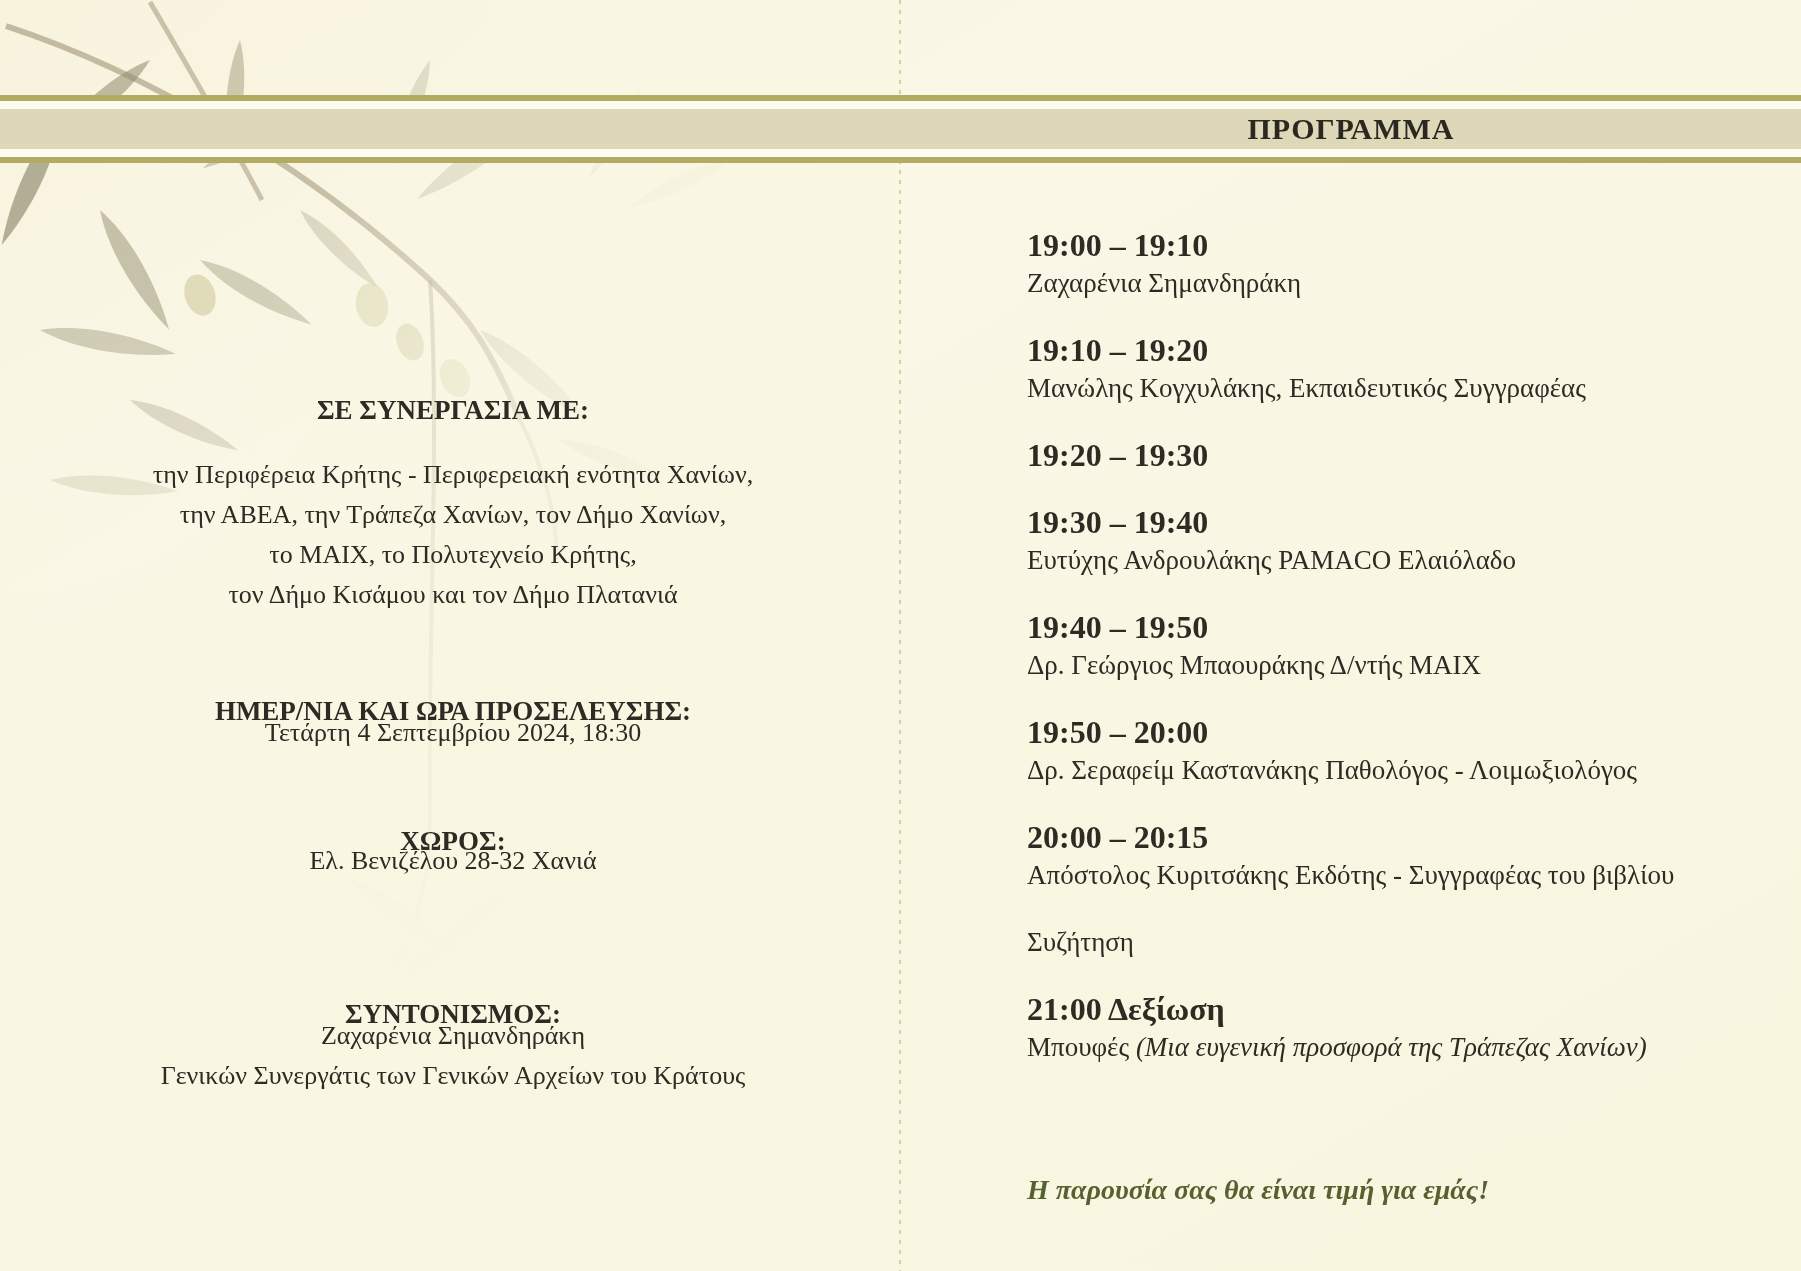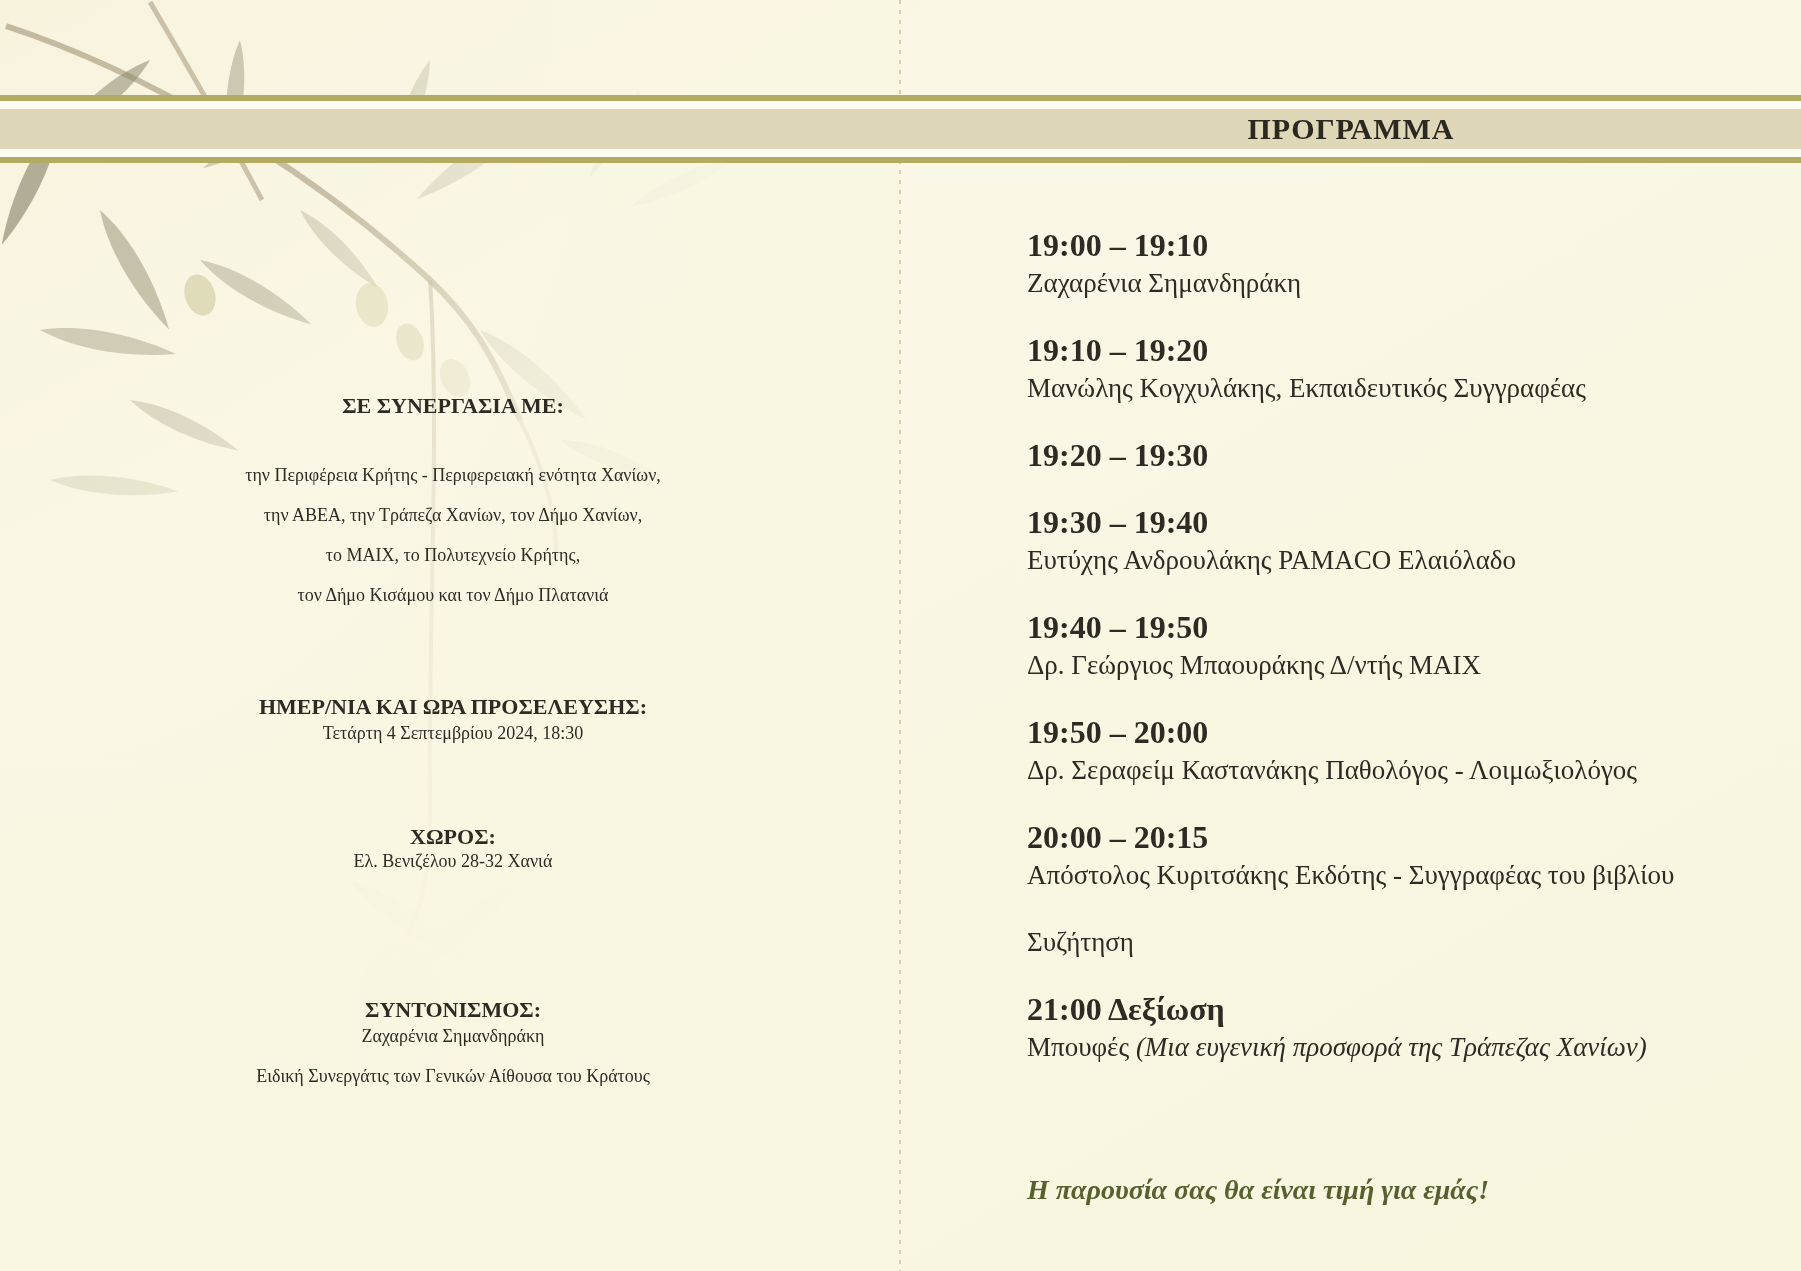--- a/index.html
+++ b/index.html
@@ -29,22 +29,22 @@
   .band .strip{position:absolute;left:0;top:14px;width:100%;height:40px;background:#ded8b8;}
   .band .gap-bottom{position:absolute;left:0;top:54px;width:100%;height:8px;background:#fdfcf3;}
   .band .rule-bottom{position:absolute;left:0;top:62px;width:100%;height:6px;background:#b4ab62;}
   .program-title{
     position:absolute;left:901px;top:109px;width:900px;height:40px;z-index:4;
     margin:0;line-height:40px;text-align:center;
     font-size:30px;font-weight:bold;letter-spacing:1px;color:#2b2821;
   }
   
   .left-col{position:absolute;left:103px;top:0;width:700px;height:1271px;z-index:4;text-align:center;}
-  .left-col .blk{position:absolute;left:0;width:700px;line-height:40px;font-size:18px;}
-  .left-col .hd{font-weight:bold;font-size:22px;}
+  .left-col .blk{position:absolute;left:0;width:700px;line-height:40px;font-size:26px;}
+  .left-col .hd{font-weight:bold;font-size:27px;}
   .pos-collab-h{top:368px;}
   .pos-collab-p{top:455px;}
   .pos-dt-h{top:669px;}
   .pos-dt-v{top:713px;}
   .pos-venue-h{top:799px;}
   .pos-venue-p{top:841px;}
   .pos-coord-h{top:972px;}
   .pos-coord-p{top:1016px;}
   
   .program-list{position:absolute;left:1027px;top:226px;width:740px;z-index:4;}
@@ -128,21 +128,21 @@
     <div class="blk pos-dt-v">Τετάρτη 4 Σεπτεμβρίου 2024, 18:30</div>
 
     <h2 class="blk hd pos-venue-h">ΧΩΡΟΣ:</h2>
     <div class="blk pos-venue-p">
       <div>Ελ. Βενιζέλου 28-32 Χανιά</div>
     </div>
 
     <h2 class="blk hd pos-coord-h">ΣΥΝΤΟΝΙΣΜΟΣ:</h2>
     <div class="blk pos-coord-p">
       <div>Ζαχαρένια Σημανδηράκη</div>
-      <div>Ειδική Συνεργάτις των Γενικών Αίθουσα του Κράτους</div>
+      <div>Γενικών Συνεργάτις των Γενικών Αρχείων του Κράτους</div>
     </div>
   </section>
 
   <section class="program-list">
     <div class="item">
       <div class="time">19:00 – 19:10</div>
       <div class="speaker">Ζαχαρένια Σημανδηράκη</div>
     </div>
     <div class="item">
       <div class="time">19:10 – 19:20</div>

